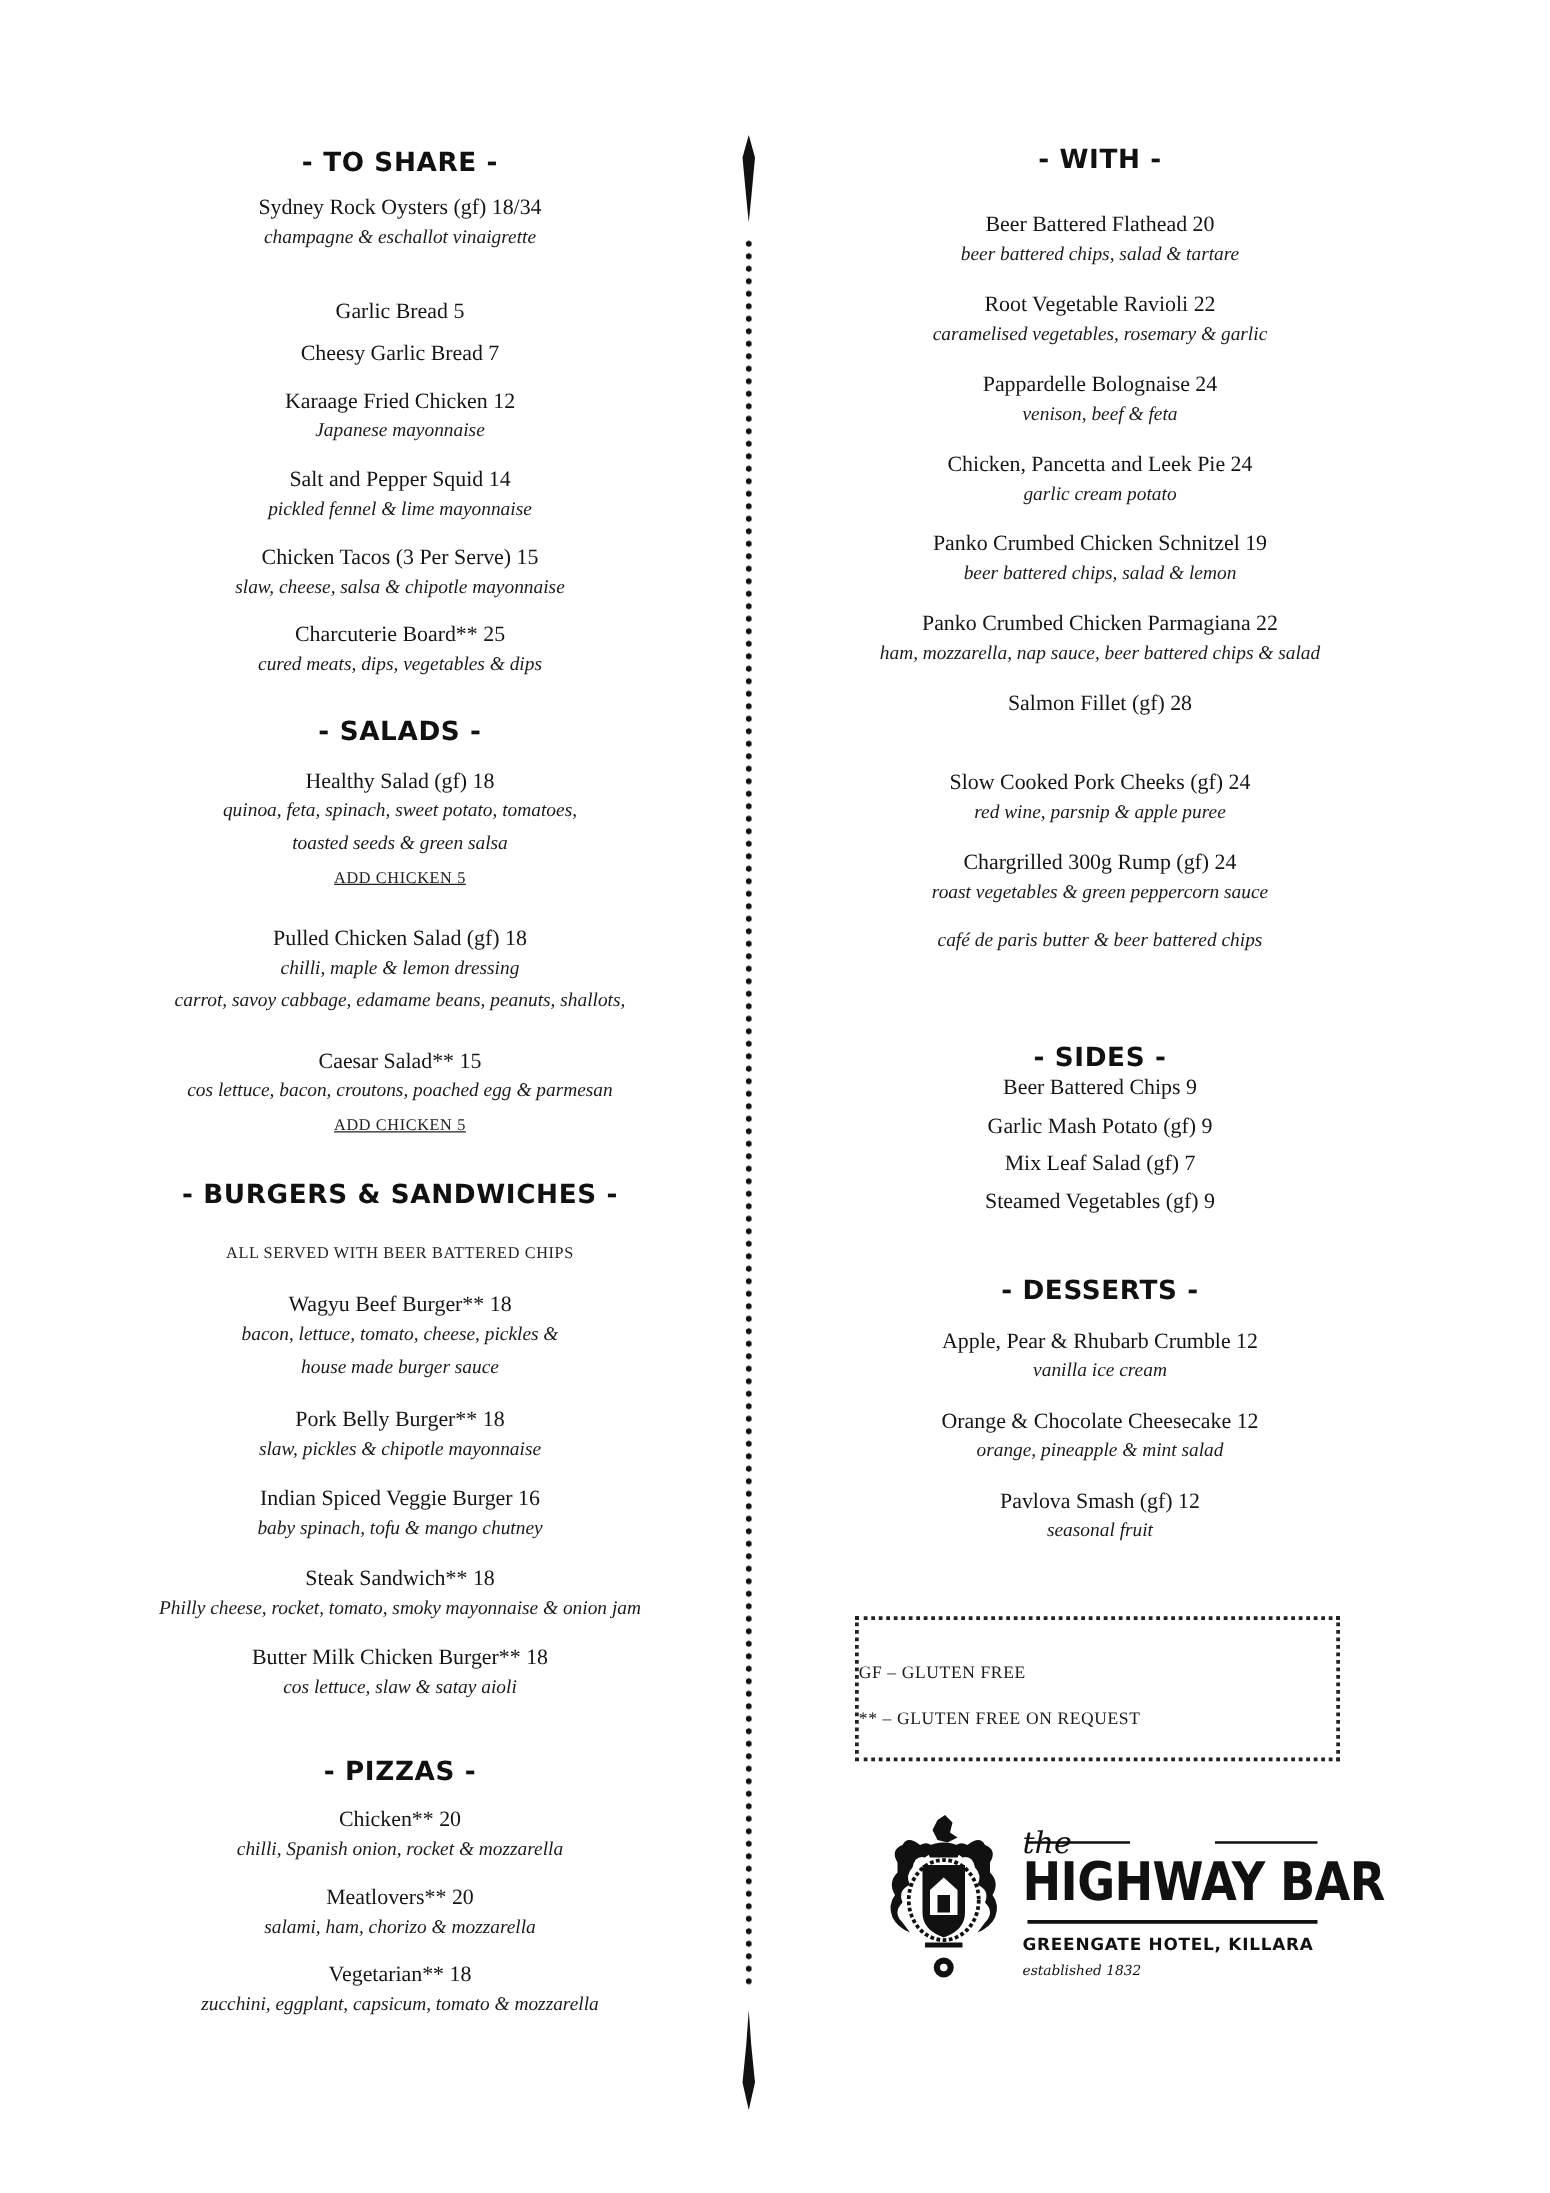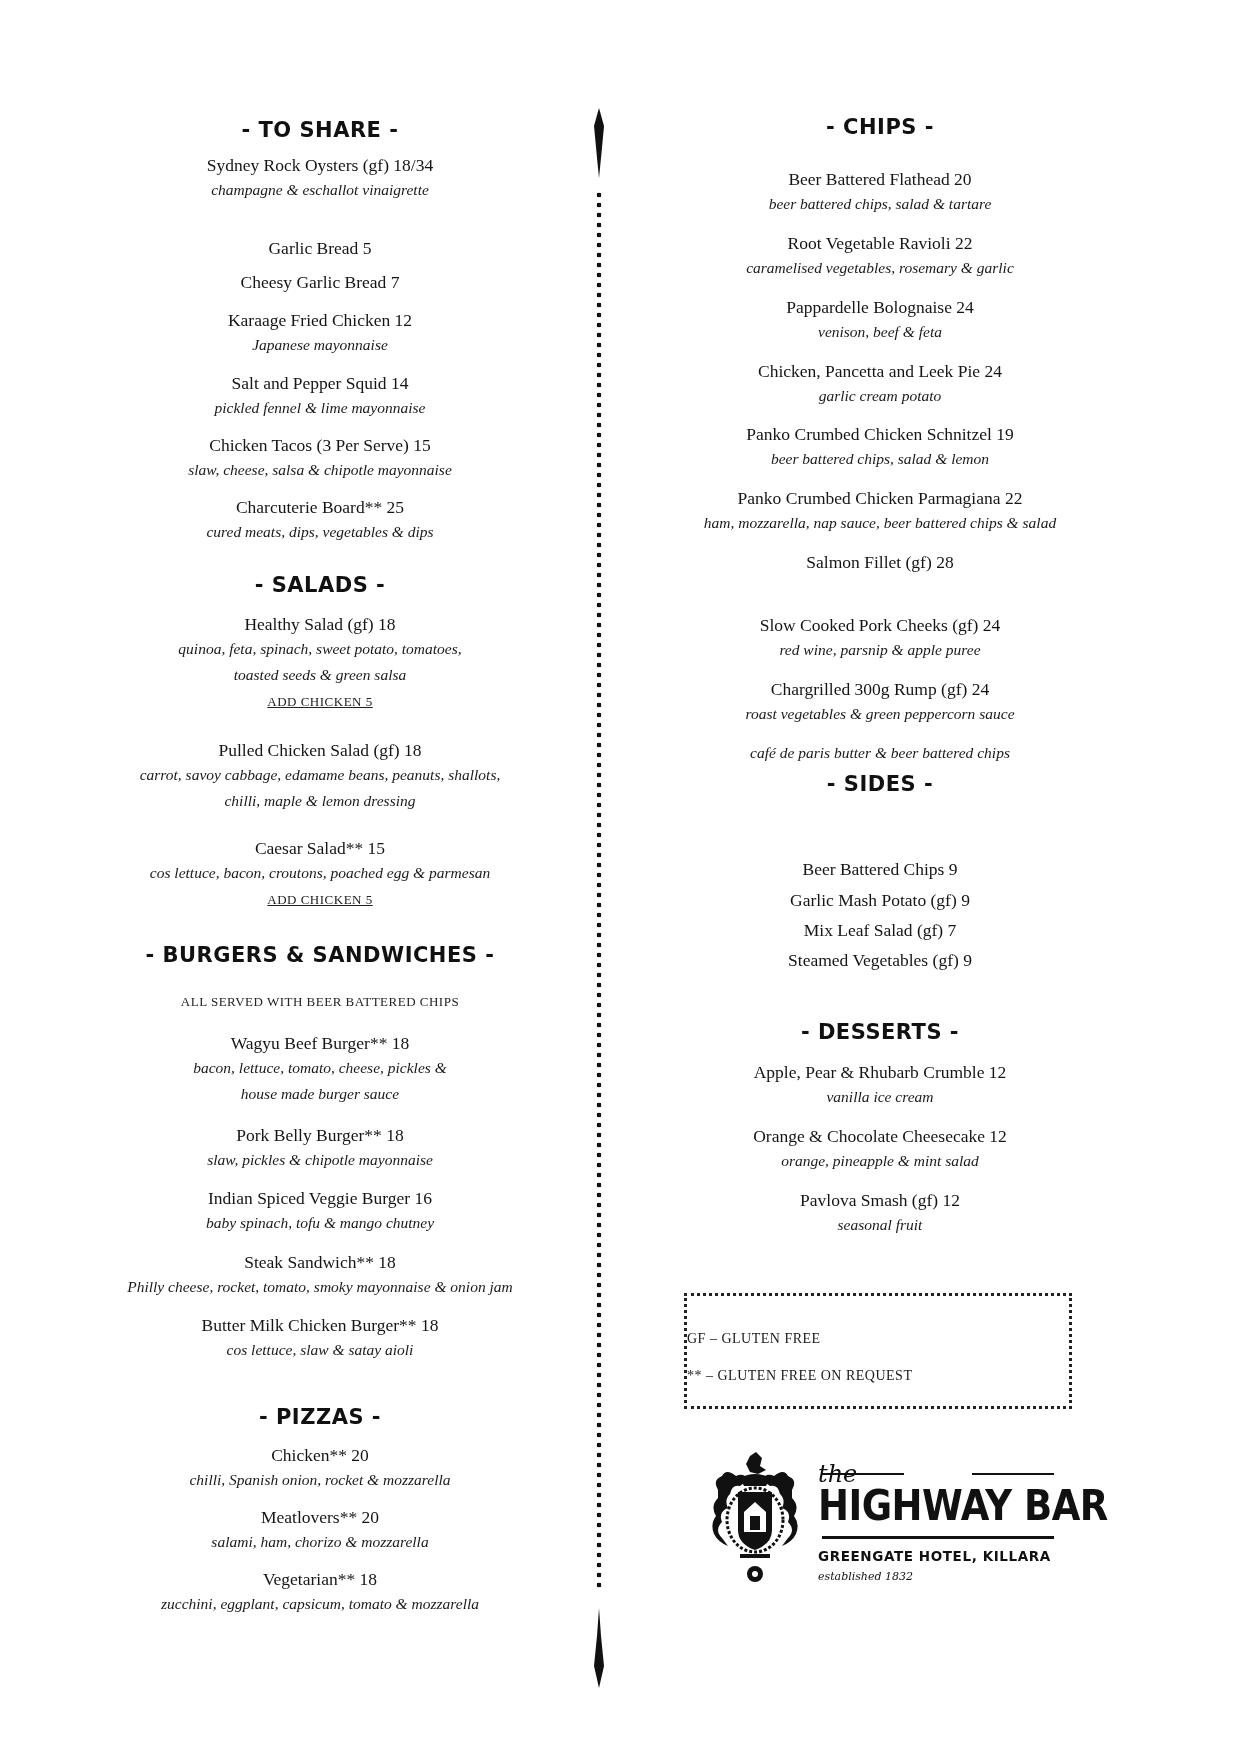--- a/index.html
+++ b/index.html
@@ -100,22 +100,22 @@
   <div class="sec-title" style="top:573px">- SALADS -</div>
 
   <div class="item" style="top:612px">
     <div class="name">Healthy Salad (gf)  18</div>
     <div class="desc">quinoa, feta, spinach, sweet potato, tomatoes,</div>
     <div class="desc">toasted seeds &amp; green salsa</div>
     <div class="addon">ADD CHICKEN  5</div>
   </div>
   <div class="item" style="top:738px">
     <div class="name">Pulled Chicken Salad (gf)  18</div>
+    <div class="desc">chilli, maple &amp; lemon dressing</div>
     <div class="desc">carrot, savoy cabbage, edamame beans, peanuts, shallots,</div>
-    <div class="desc">chilli, maple &amp; lemon dressing</div>
   </div>
   <div class="item" style="top:836px">
     <div class="name">Caesar Salad**  15</div>
     <div class="desc">cos lettuce, bacon, croutons, poached egg &amp; parmesan</div>
     <div class="addon">ADD CHICKEN  5</div>
   </div>
 
   <div class="sec-title" style="top:943px">- BURGERS &amp; SANDWICHES -</div>
   <div class="item" style="top:994px">
     <div class="note">ALL SERVED WITH  BEER BATTERED CHIPS</div>
@@ -163,21 +163,21 @@
   <svg width="20" height="70" viewBox="0 0 20 70" style="position:absolute;left:0;top:0">
     <path d="M10 0 L15 18 L12 50 L10 70 L8 50 L5 18 Z" fill="#111"></path>
   </svg>
   <div class="dots"></div>
   <svg width="20" height="80" viewBox="0 0 20 80" style="position:absolute;left:0;top:1500px">
     <path d="M10 0 L12 28 L15 58 L10 80 L5 58 L8 28 Z" fill="#111"></path>
   </svg>
 </div>
 
 <div class="col col-right">
-  <div class="sec-title" style="top:115px">- CHIPS -</div>
+  <div class="sec-title" style="top:115px">- WITH -</div>
 
   <div class="item" style="top:167px">
     <div class="name">Beer Battered Flathead  20</div>
     <div class="desc">beer battered chips, salad &amp; tartare</div>
   </div>
   <div class="item" style="top:231px">
     <div class="name">Root Vegetable Ravioli  22</div>
     <div class="desc">caramelised vegetables, rosemary &amp; garlic</div>
   </div>
   <div class="item" style="top:295px">
@@ -204,21 +204,21 @@
     <div class="desc">red wine,  parsnip &amp; apple puree</div>
   </div>
   <div class="item" style="top:677px">
     <div class="name">Chargrilled 300g Rump (gf)  24</div>
     <div class="desc">roast vegetables &amp; green peppercorn sauce</div>
   </div>
   <div class="item" style="top:740px">
     <div class="desc">café de paris butter &amp; beer battered chips</div>
   </div>
 
-  <div class="sec-title" style="top:772px">- SIDES -</div>
+  <div class="sec-title" style="top:834px">- SIDES -</div>
   <div class="item" style="top:857px">
     <div class="name">Beer Battered Chips   9</div>
   </div>
   <div class="item" style="top:888px">
     <div class="name">Garlic Mash Potato (gf)   9</div>
   </div>
   <div class="item" style="top:918px">
     <div class="name">Mix Leaf Salad (gf)   7</div>
   </div>
   <div class="item" style="top:948px">

